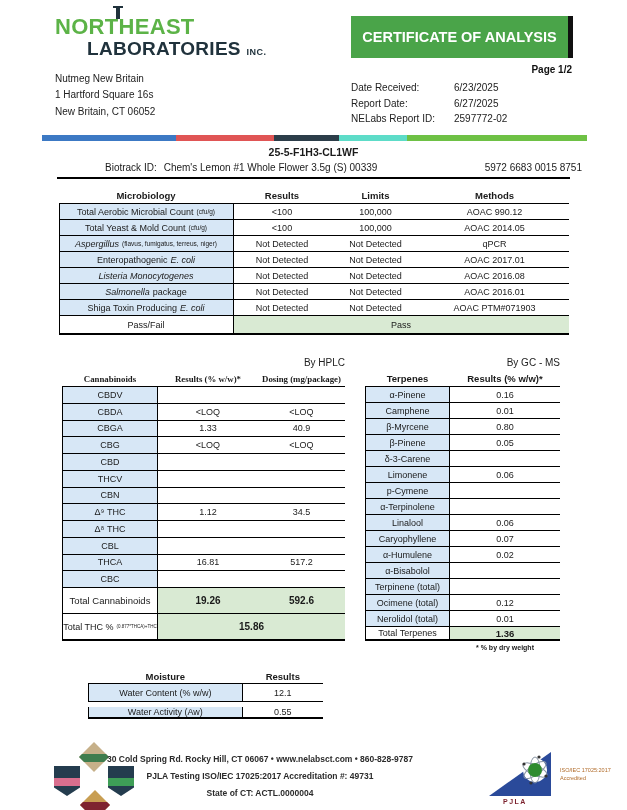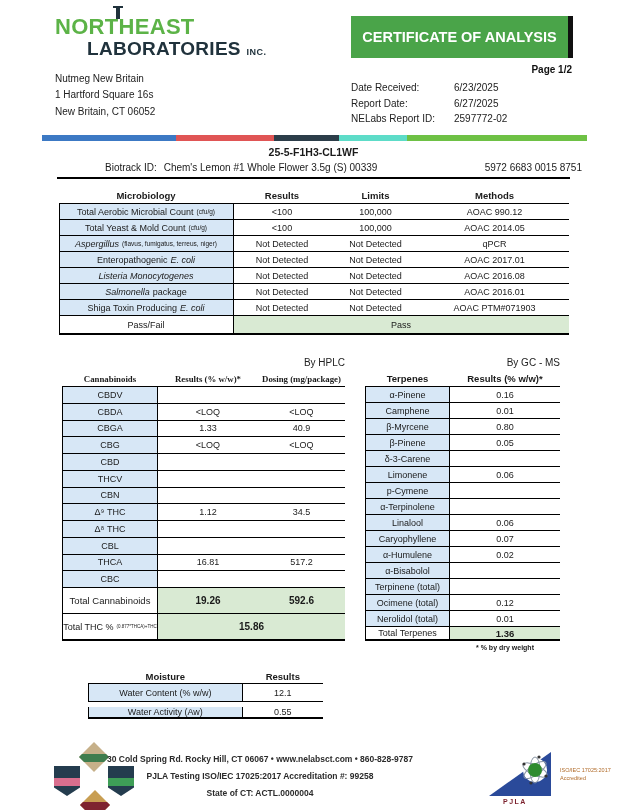--- a/index.html
+++ b/index.html
@@ -438,21 +438,21 @@
         </div>
       <div class="badge shield b3">
           <div class="band"></div>
         </div>
       <div class="badge diam b4">
           <div class="band"></div>
         </div>
     </div>
     <div class="footer-text">
       <div>30 Cold Spring Rd. Rocky Hill, CT 06067   •   www.nelabsct.com   •   860-828-9787</div>
-      <div>PJLA Testing ISO/IEC 17025:2017 Accreditation #: 99258</div>
+      <div>PJLA Testing ISO/IEC 17025:2017 Accreditation #: 49731</div>
       <div>State of CT: ACTL.0000004</div>
     </div>
     <div class="pjla">
       <svg width="70" height="48" viewBox="0 0 70 48">
         <polygon points="2,46 64,46 64,2" fill="#2a4a9a"></polygon>
         <circle cx="48" cy="20" r="12" fill="#ffffff"></circle>
         <ellipse cx="48" cy="20" rx="13" ry="5" fill="none" stroke="#8a97a5" stroke-width="1" transform="rotate(25 48 20)"></ellipse>
         <ellipse cx="48" cy="20" rx="13" ry="5" fill="none" stroke="#8a97a5" stroke-width="1" transform="rotate(-35 48 20)"></ellipse>
         <ellipse cx="48" cy="20" rx="13" ry="5" fill="none" stroke="#8a97a5" stroke-width="1" transform="rotate(90 48 20)"></ellipse>
         <circle cx="48" cy="20" r="7" fill="#2e8b2e"></circle>

